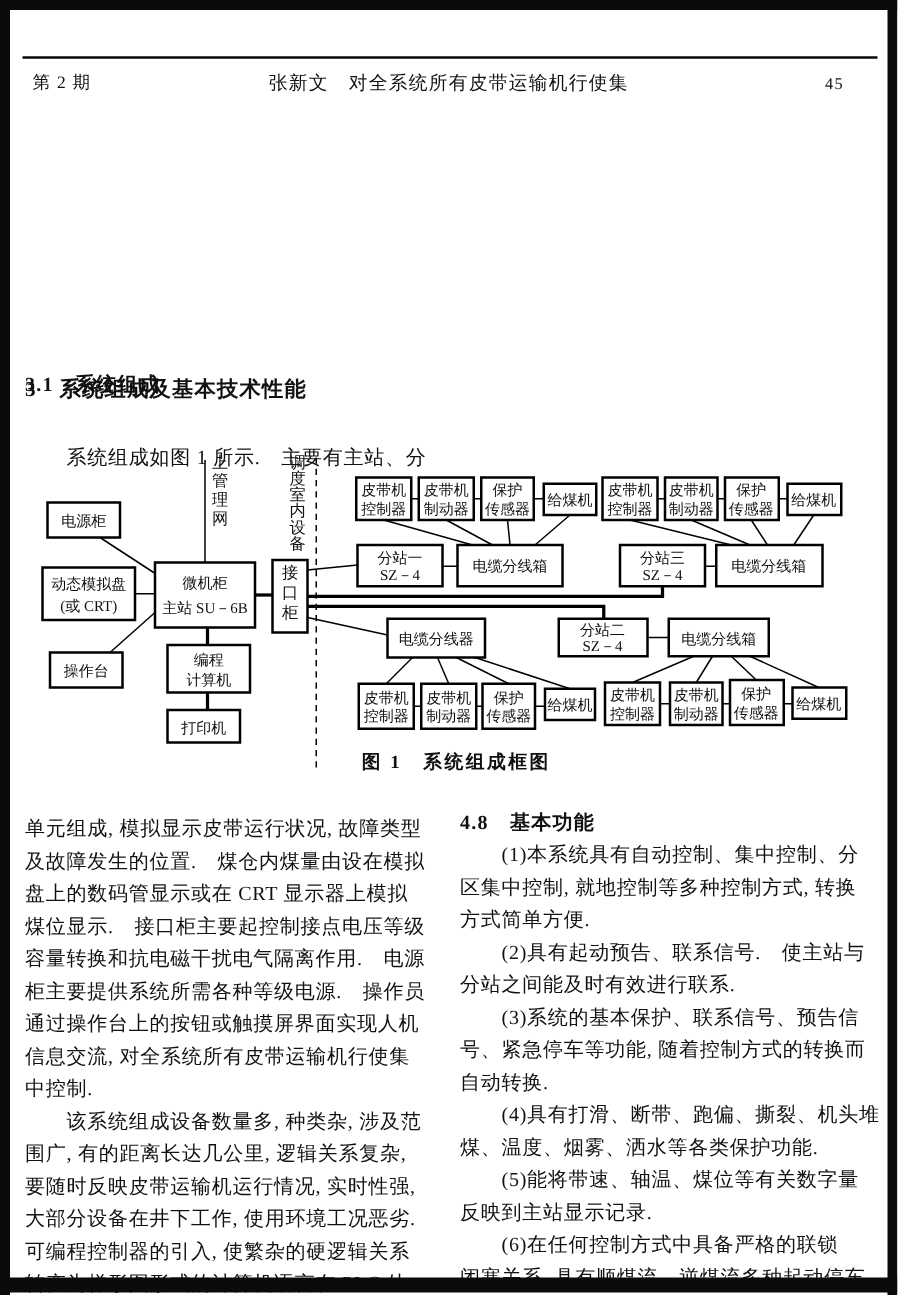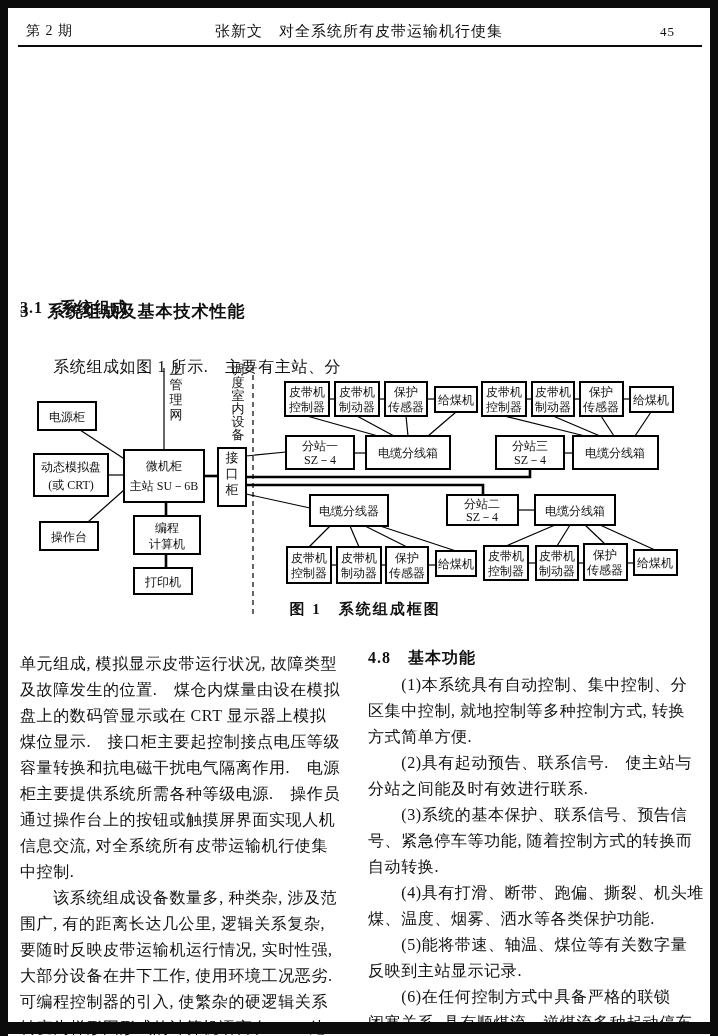--- a/index.html
+++ b/index.html
@@ -10,21 +10,21 @@
     overflow:hidden;
     font-family:"Liberation Serif","DejaVu Serif",serif;
     color:#111;
   }
   .frame{position:absolute;background:#0b0b0b;}
   #frame-top{left:0;top:0;width:718px;height:8px;}
   #frame-left{left:0;top:0;width:8px;height:1036px;}
   #frame-right{left:710px;top:0;width:8px;height:1036px;}
   #frame-bottom{left:0;top:1022px;width:718px;height:12px;}
 
-  .hdr{position:absolute;font-size:14px;letter-spacing:1px;}
+  .hdr{position:absolute;font-size:14px;letter-spacing:1px;margin-top:35px;}
   #hdr-rule{position:absolute;left:18px;top:45px;width:684px;height:2px;background:#0b0b0b;}
 
   .col{
     position:absolute;
     white-space:pre-line;
     font-size:16px;
     letter-spacing:0.6px;
     line-height:26px;
   }
   .lh29{line-height:29px;}

